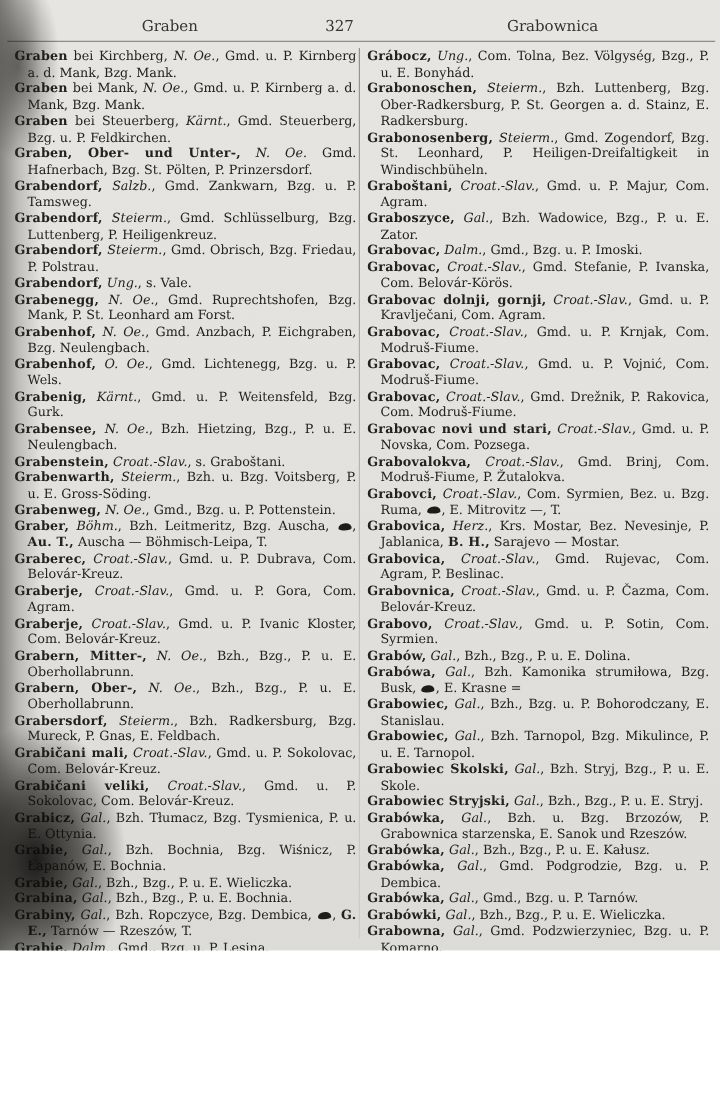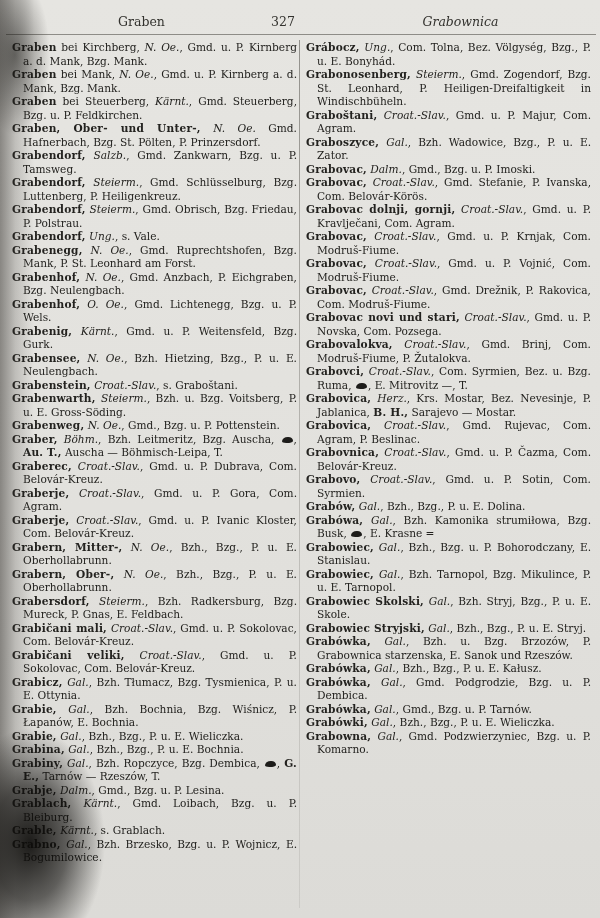--- a/index.html
+++ b/index.html
@@ -1,31 +1,31 @@
 <!DOCTYPE html>
 <html><head>
 <meta charset="utf-8">
 <style>
   html,body{margin:0;padding:0;}
   .page{
     position:relative;
-    width:600px;height:918px;
+    width:600px;height:792px;
     background:linear-gradient(180deg,#e6e5e1 0%,#e2e1dd 55%,#dcdbd7 100%);
     font-family:"DejaVu Serif","Liberation Serif",serif;
     color:#23221f;
     overflow:hidden;
   }
   .header{
     position:absolute;top:14px;left:12px;right:10px;
     display:grid;grid-template-columns:1fr 60px 1fr;
     font-size:12.5px;color:#33322e;
   }
   .header .h-left{text-align:center;}
   .header .h-center{text-align:left;}
-  .header .h-right{text-align:center;font-style:italic;}
+  .header .h-right{text-align:center;}
   .header-rule{
     position:absolute;top:34px;left:6px;right:4px;height:0;
     border-top:1px solid rgba(70,68,62,0.55);
   }
   .col-divider{
     position:absolute;top:40px;bottom:10px;left:299px;width:1px;
     background:linear-gradient(180deg,rgba(90,88,82,0.6),rgba(90,88,82,0.25) 60%,rgba(90,88,82,0.12));
   }
   .column{
     position:absolute;top:41px;width:285px;
@@ -102,20 +102,21 @@
       <p class="entry"><span class="b">Grabie,</span><span class="i"> Gal.</span><span class="r">, Bzh., Bzg., P. u. E. Wieliczka.</span></p>
       <p class="entry"><span class="b">Grabina,</span><span class="i"> Gal.</span><span class="r">, Bzh., Bzg., P. u. E. Bochnia.</span></p>
       <p class="entry"><span class="b">Grabiny,</span><span class="i"> Gal.</span><span class="r">, Bzh. Ropczyce, Bzg. Dembica, </span><span class="glyph"></span><span class="r">, </span><span class="b">G. E.,</span><span class="r"> Tarnów — Rzeszów, T.</span></p>
       <p class="entry"><span class="b">Grabje,</span><span class="i"> Dalm.</span><span class="r">, Gmd., Bzg. u. P. Lesina.</span></p>
       <p class="entry"><span class="b">Grablach,</span><span class="i"> Kärnt.</span><span class="r">, Gmd. Loibach, Bzg. u. P. Bleiburg.</span></p>
       <p class="entry"><span class="b">Grable,</span><span class="i"> Kärnt.</span><span class="r">, s. Grablach.</span></p>
       <p class="entry"><span class="b">Grabno,</span><span class="i"> Gal.</span><span class="r">, Bzh. Brzesko, Bzg. u. P. Wojnicz, E. Bogumilowice.</span></p>
     </div>
   <div class="column right">
       <p class="entry"><span class="b">Grábocz,</span><span class="i"> Ung.</span><span class="r">, Com. Tolna, Bez. Völgység, Bzg., P. u. E. Bonyhád.</span></p>
+      <p class="entry"><span class="b">Grabonoschen,</span><span class="i"> Steierm.</span><span class="r">, Bzh. Luttenberg, Bzg. Ober-Radkersburg, P. St. Georgen a. d. Stainz, E. Radkersburg.</span></p>
       <p class="entry"><span class="b">Grabonosenberg,</span><span class="i"> Steierm.</span><span class="r">, Gmd. Zogendorf, Bzg. St. Leonhard, P. Heiligen-Dreifaltigkeit in Windischbüheln.</span></p>
       <p class="entry"><span class="b">Graboštani,</span><span class="i"> Croat.-Slav.</span><span class="r">, Gmd. u. P. Majur, Com. Agram.</span></p>
       <p class="entry"><span class="b">Graboszyce,</span><span class="i"> Gal.</span><span class="r">, Bzh. Wadowice, Bzg., P. u. E. Zator.</span></p>
       <p class="entry"><span class="b">Grabovac,</span><span class="i"> Dalm.</span><span class="r">, Gmd., Bzg. u. P. Imoski.</span></p>
       <p class="entry"><span class="b">Grabovac,</span><span class="i"> Croat.-Slav.</span><span class="r">, Gmd. Stefanie, P. Ivanska, Com. Belovár-Körös.</span></p>
       <p class="entry"><span class="b">Grabovac dolnji, gornji,</span><span class="i"> Croat.-Slav.</span><span class="r">, Gmd. u. P. Kravlječani, Com. Agram.</span></p>
       <p class="entry"><span class="b">Grabovac,</span><span class="i"> Croat.-Slav.</span><span class="r">, Gmd. u. P. Krnjak, Com. Modruš-Fiume.</span></p>
       <p class="entry"><span class="b">Grabovac,</span><span class="i"> Croat.-Slav.</span><span class="r">, Gmd. u. P. Vojnić, Com. Modruš-Fiume.</span></p>
       <p class="entry"><span class="b">Grabovac,</span><span class="i"> Croat.-Slav.</span><span class="r">, Gmd. Drežnik, P. Rakovica, Com. Modruš-Fiume.</span></p>
       <p class="entry"><span class="b">Grabovac novi und stari,</span><span class="i"> Croat.-Slav.</span><span class="r">, Gmd. u. P. Novska, Com. Pozsega.</span></p>

